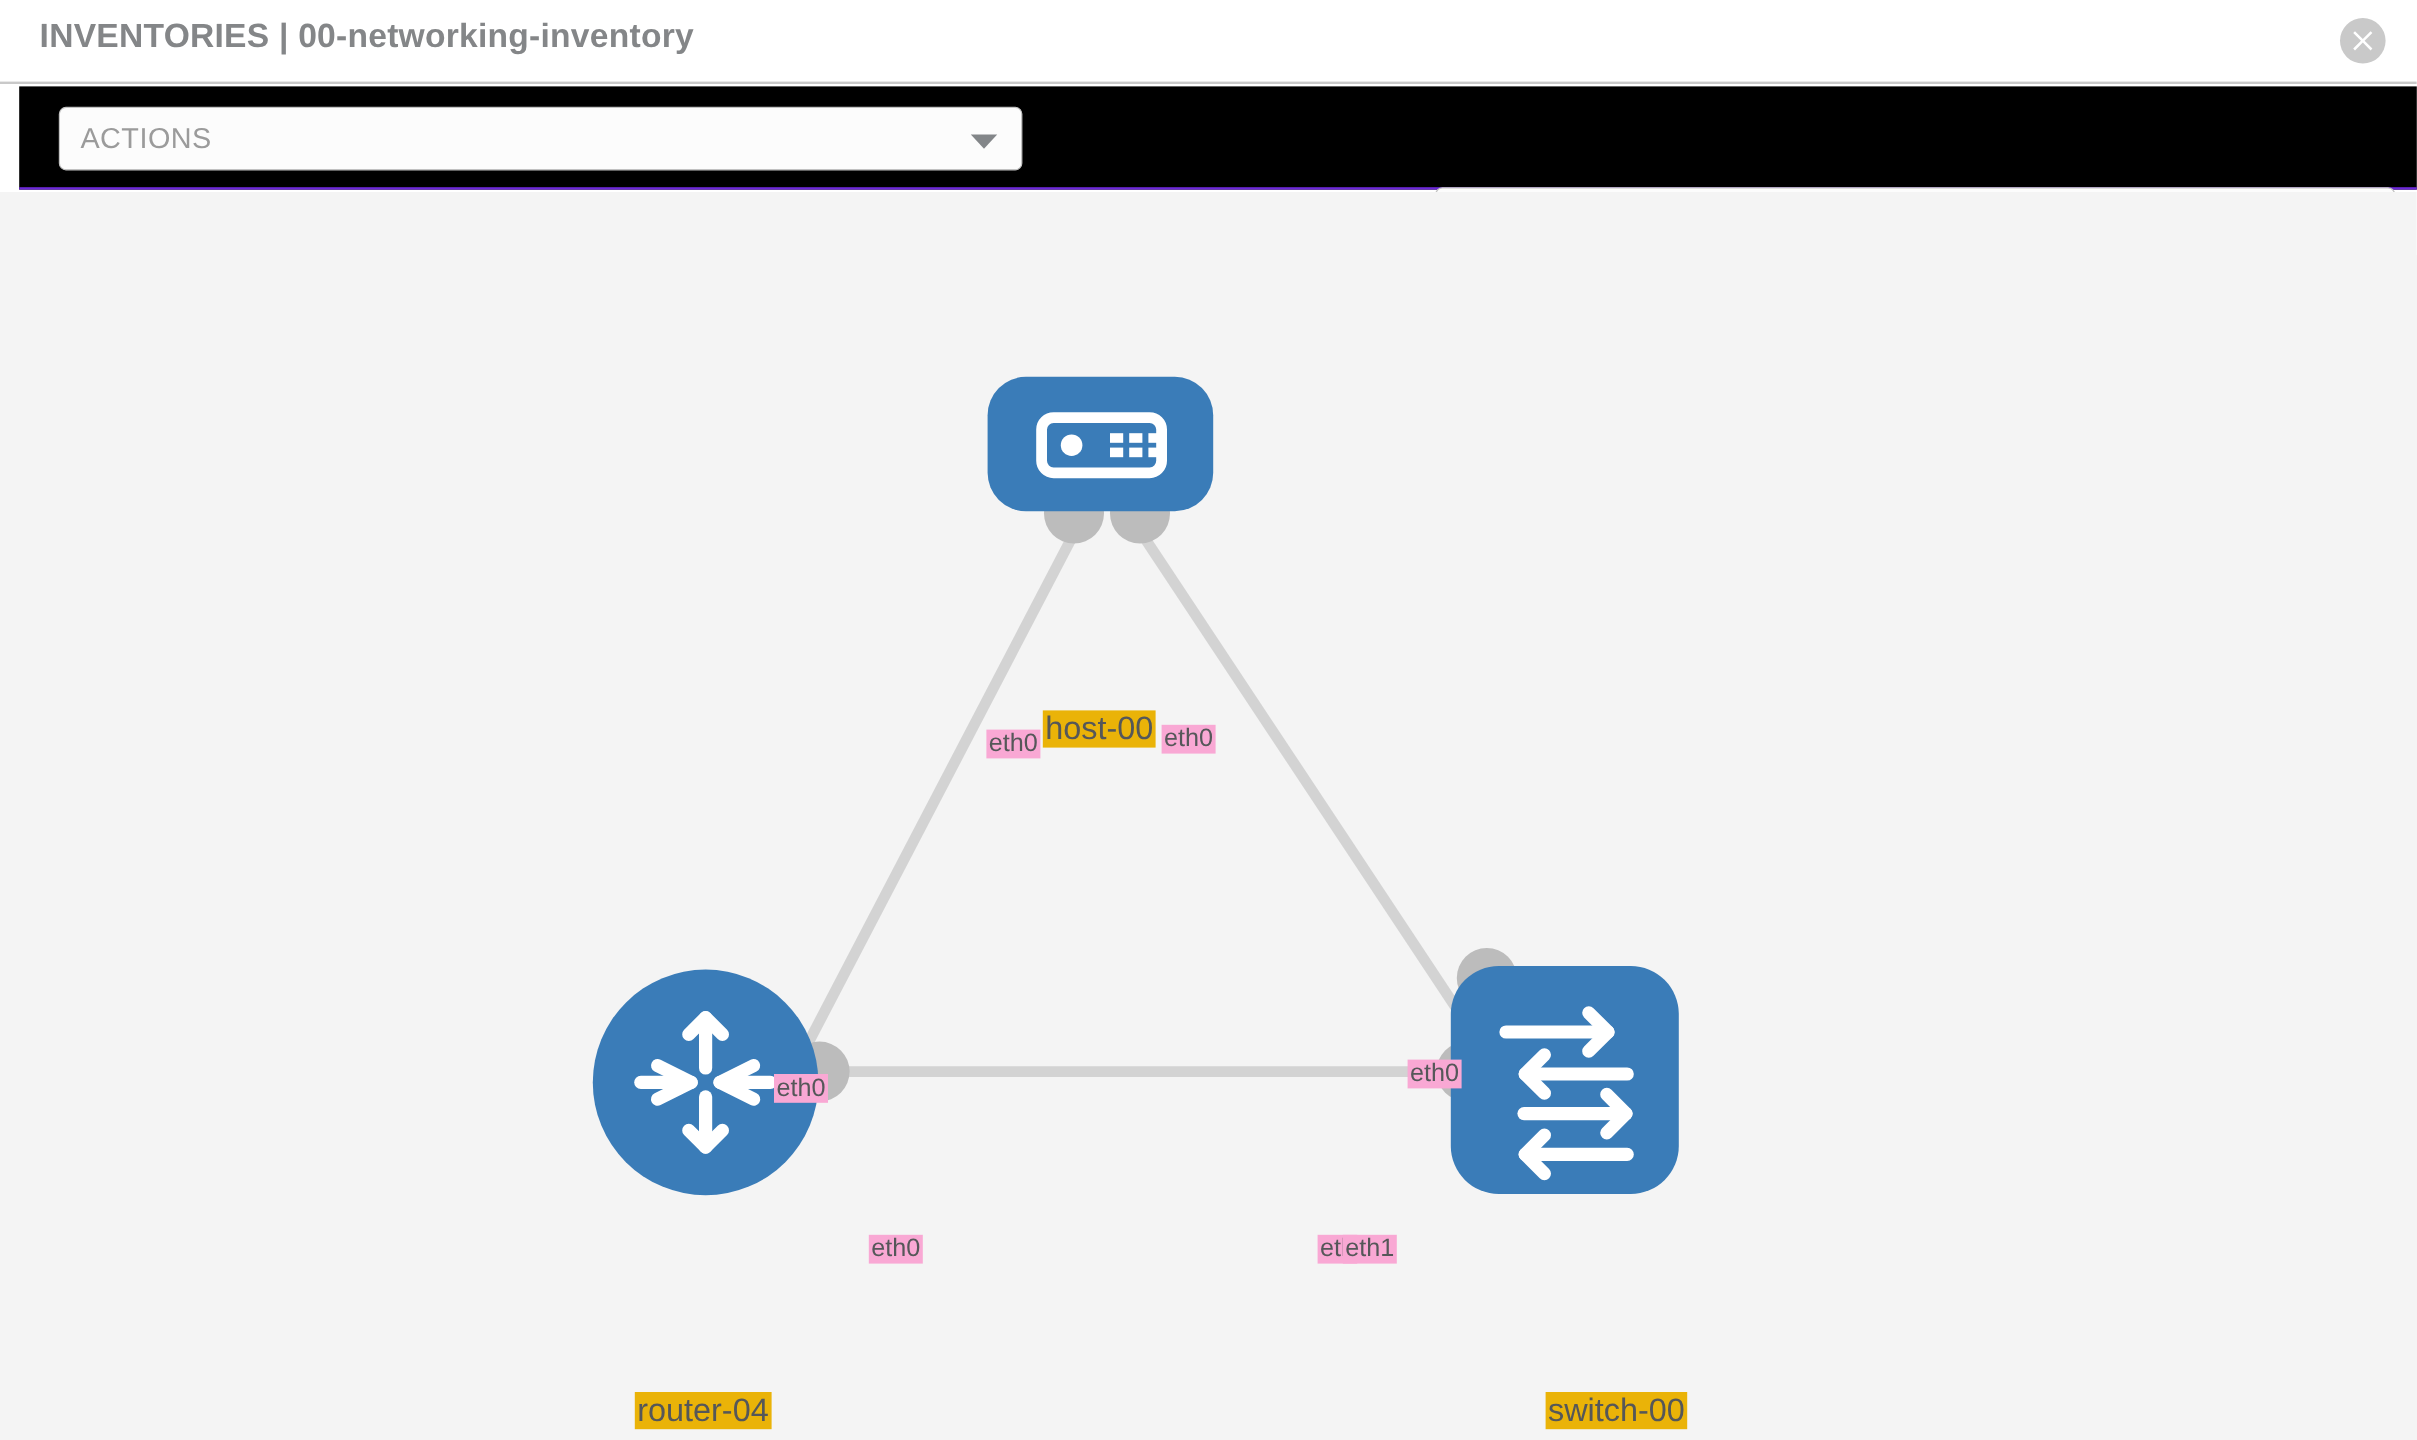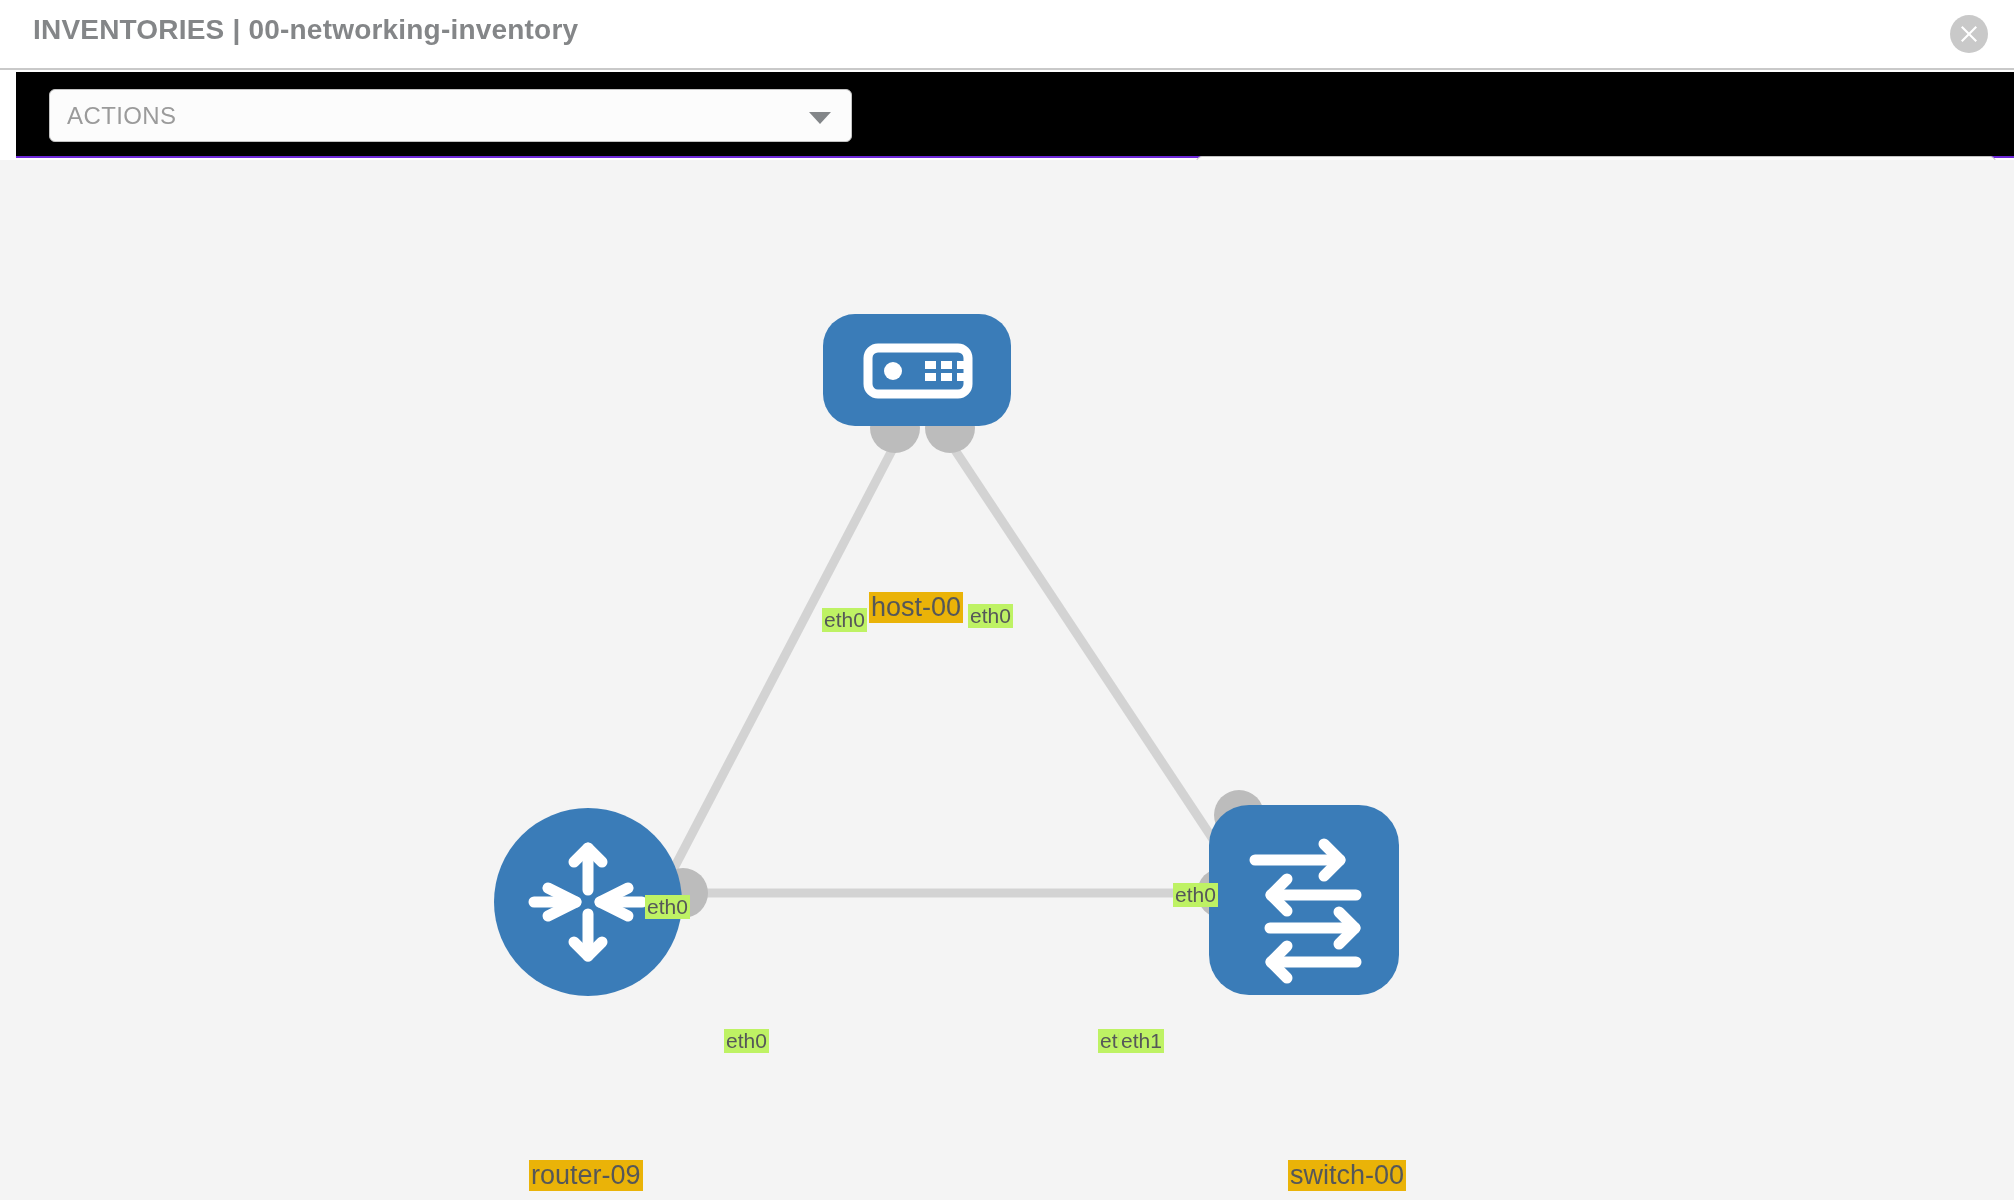--- a/index.html
+++ b/index.html
@@ -98,21 +98,21 @@
     font-size: 27px;
     color: #555759;
     background: #eab308;
     white-space: nowrap;
     padding: 0 2px;
   }
   .edge-label {
     position: absolute;
     font-size: 21px;
     color: #555759;
-    background: #bef264;
+    background: #f9a8d4;
     white-space: nowrap;
     padding: 0 2px;
     z-index: 6;
   }
 </style>
 </head>
 <body>
 
 <div id="app">
 
@@ -207,21 +207,21 @@
           <polyline points="1287,719 1271,735 1287,751"></polyline>
           <line x1="1270" y1="768" x2="1355" y2="768"></line>
           <polyline points="1339,752 1355,768 1339,784"></polyline>
           <line x1="1356" y1="802" x2="1271" y2="802"></line>
           <polyline points="1287,786 1271,802 1287,818"></polyline>
         </g>
       </g>
     </svg>
 
     <div class="node-label" style="left:869px; top:432px;">host-00</div>
-    <div class="node-label" style="left:529px; top:1000px;">router-09</div>
+    <div class="node-label" style="left:529px; top:1000px;">router-04</div>
     <div class="node-label" style="left:1247px; top:1000px;margin-left:41px;">switch-00</div>
 
     <div class="edge-label" style="left:822px; top:448px;">eth0</div>
     <div class="edge-label" style="left:968px; top:444px;">eth0</div>
     <div class="edge-label" style="left:645px; top:735px;">eth0</div>
     <div class="edge-label" style="left:1173px; top:723px;">eth0</div>
     <div class="edge-label" style="left:724px; top:869px;">eth0</div>
     <div class="edge-label" style="left:1098px; top:869px;">eth</div>
     <div class="edge-label" style="left:1119px; top:869px;text-align:center;">eth1</div>
 

